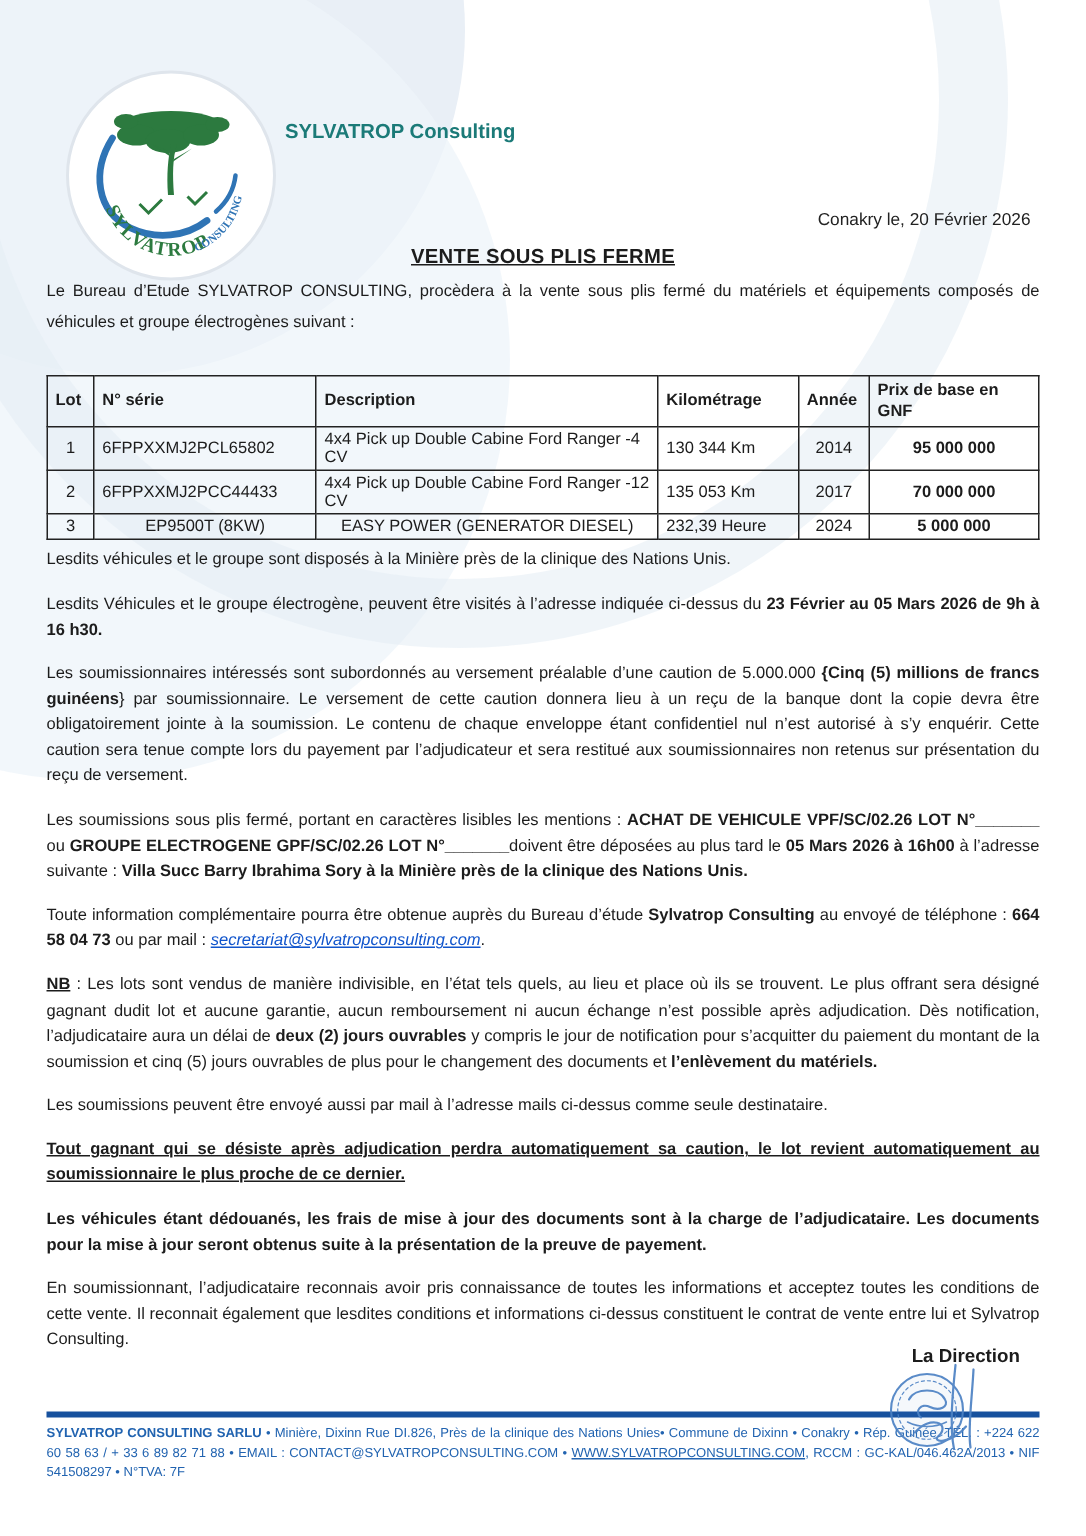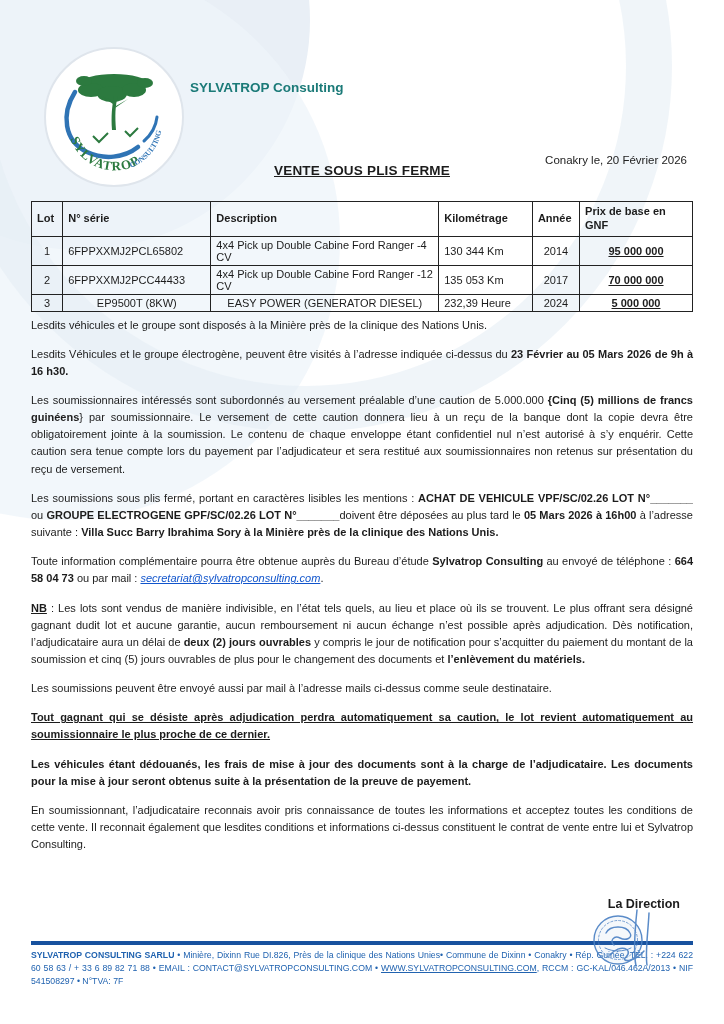--- a/index.html
+++ b/index.html
@@ -11,40 +11,40 @@
   
   .decor { position:absolute; border-radius:50%; z-index:0; }
   .decor-1 { left:-150px; top:-210px; width:460px; height:460px; background:#e9eff6; }
   .decor-2 { left:-220px; top:-40px;  width:560px; height:560px; background:#eef4f9; opacity:.75; }
   .decor-3 { left:-60px;  top:-300px; width:640px; height:640px; border:46px solid #e3ecf4; opacity:.55; }
 
   .logo { position:absolute; left:43px; top:46px; width:142px; height:142px; z-index:2; }
   .company { position:absolute; left:190px; top:80px; z-index:2; }
   .company-name { font-size:13.5px; font-weight:bold; color:#1b7a78; }
   .company-tagline { font-size:12px; color:#1b7a78; margin-top:4px; }
-  .dateline { position:absolute; right:37px; top:154px; font-size:11.5px; color:#222; z-index:2; }
+  .dateline { position:absolute; right:37px; top:141px; font-size:11.5px; color:#222; z-index:2; }
 
   .content { position:relative; z-index:1; padding:163px 31px 0 31px; }
   .doc-title { text-align:center; font-size:13.5px; font-weight:bold; text-decoration:underline; letter-spacing:.2px; margin:0; }
 
   .para { margin:12px 0 0 0; font-size:11px; line-height:1.56; text-align:justify; }
   #intro { margin-top:6px; line-height:1.95; }
   [data-para-id="location-note"] { margin-top:5px; }
   .b { font-weight:bold; }
   .u { text-decoration:underline; }
   a.link { color:#1155cc; font-style:italic; text-decoration:underline; cursor:pointer; }
 
   table.lots { border-collapse:collapse; width:100%; margin-top:23px; font-size:11px; }
   table.lots th, table.lots td { border:1.4px solid #222; padding:2px 5px; vertical-align:middle; }
   table.lots th { text-align:left; font-weight:bold; line-height:1.25; padding-top:3px; padding-bottom:3px; }
   col.c0 { width:4.7%; } col.c1 { width:22.3%; } col.c2 { width:34.3%; }
   col.c3 { width:14.1%; } col.c4 { width:7.1%; } col.c5 { width:17%; }
   td.a0 { text-align:center; }
   td.a4 { text-align:center; }
-  td.a5 { text-align:center; font-weight:bold;text-decoration:underline; }
+  td.a5 { text-align:center; font-weight:bold; }
   tr.lastrow td.a1, tr.lastrow td.a2 { text-align:center; }
 
   .sig-label { position:absolute; right:44px; top:897px; font-size:12.5px; font-weight:bold; z-index:3; }
   .stamp { position:absolute; right:48px; top:907px; width:100px; height:62px; z-index:3; opacity:.92; }
 
   .footer { position:absolute; left:31px; right:31px; top:941px; z-index:2; }
   .footer-rule { height:3.5px; background:#17519e; }
   .footer-text { margin-top:4px; font-size:8.7px; line-height:1.5; color:#2163b0; text-align:justify; }
   .footer-text .b { font-weight:bold; }
   .footer-text a.link { color:#2163b0; font-style:normal; }
@@ -92,20 +92,21 @@
 
 <div class="company">
   <div class="company-name">SYLVATROP Consulting</div>
 </div>
 
 <div class="dateline">Conakry le, 20 Février 2026</div>
 
 <div class="content">
   <p class="doc-title">VENTE SOUS PLIS FERME</p>
 
+  <p class="para" id="intro"><span>Le Bureau d’Etude SYLVATROP CONSULTING, procèdera à la vente sous plis fermé du matériels et équipements composés de véhicules et groupe électrogènes suivant :</span></p>
 
   <table class="lots">
     <colgroup>
       <col class="c0">
         <col class="c1">
         <col class="c2">
         <col class="c3">
         <col class="c4">
         <col class="c5">
     </colgroup>

